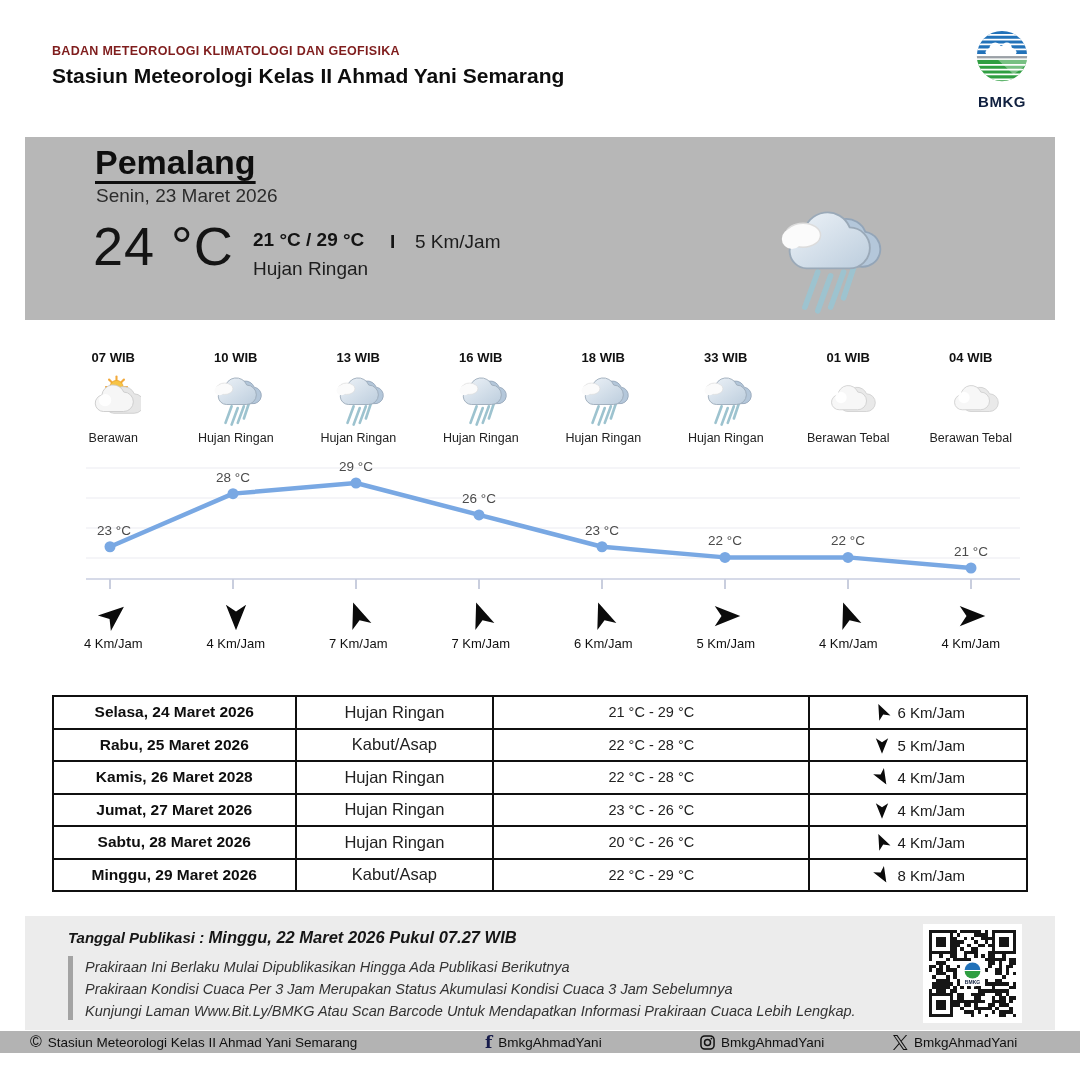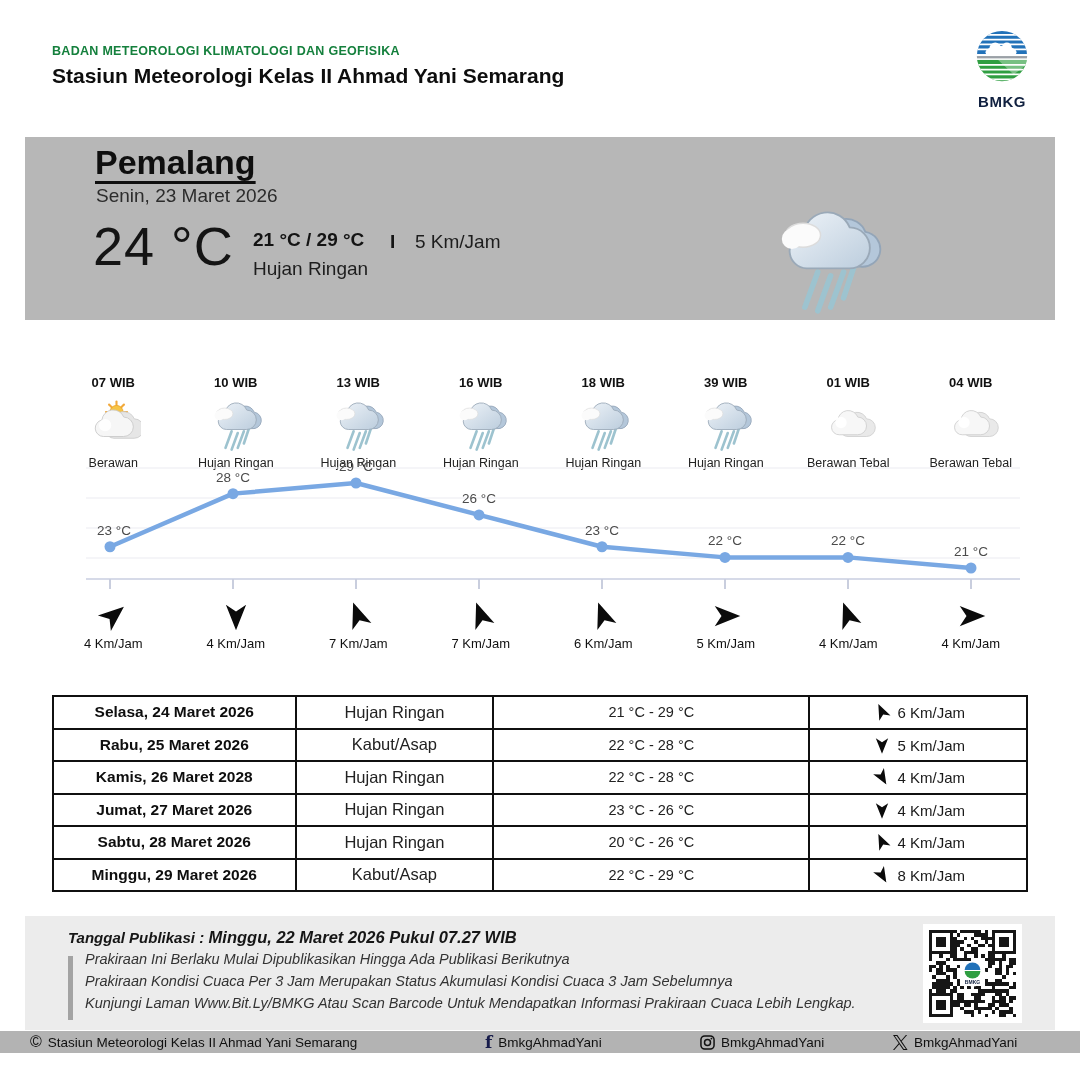--- a/index.html
+++ b/index.html
@@ -3,40 +3,40 @@
 <meta charset="utf-8">
 <style>
   * { margin:0; padding:0; box-sizing:border-box; }
   html,body { background:#fff; }
   #page {
     position:relative; width:1080px; height:1080px; background:#ffffff;
     font-family:"Liberation Sans", sans-serif; color:#1c1c1c; overflow:hidden;
   }
   
   .header { position:absolute; left:52px; top:44px; }
-  .agency { font-size:12.5px; font-weight:700; letter-spacing:.3px; color:#15803d; }
+  .agency { font-size:12.5px; font-weight:700; letter-spacing:.3px; color:#7f1d1d; }
   .station { font-size:21px; font-weight:700; margin-top:6px; color:#0d0d0d; }
   .logo-wrap { position:absolute; left:952px; top:28px; width:100px; text-align:center; }
   .logo-wrap .logo-label { font-size:15px; font-weight:700; color:#10203f; margin-top:1px; letter-spacing:.5px; }
   
   .hero { position:absolute; left:25px; top:137px; width:1030px; height:183px; background:#b7b7b7; }
   .city { position:absolute; left:70px; top:6px; font-size:34px; font-weight:700; color:#0f0f0f;
           text-decoration:underline; text-decoration-thickness:3px; text-underline-offset:7px; }
   .hero-date { position:absolute; left:71px; top:48px; font-size:19px; color:#2c2c2c; }
   .big-temp { position:absolute; left:68px; top:78px; font-size:54px; font-weight:500; color:#141414; letter-spacing:1px; }
   .range-block { position:absolute; left:228px; top:92px; }
   .range { font-size:19px; font-weight:700; color:#141414; }
   .cond { font-size:19px; color:#1d1d1d; margin-top:7px; }
   .divider { position:absolute; left:365px; top:94px; font-size:19px; font-weight:700; color:#141414; }
   .hero-wind { position:absolute; left:390px; top:94px; font-size:19px; color:#1d1d1d; }
   .hero-icon { position:absolute; left:738px; top:65px; width:128px; height:118px; }
   
   .hourly { position:absolute; left:52px; top:350px; width:980px; display:flex; }
   .h-cell { width:122.5px; text-align:center; }
-  .h-time { font-size:13px; font-weight:700; color:#111;margin-top:25px; }
+  .h-time { font-size:13px; font-weight:700; color:#111; }
   .h-icon { width:56px; height:56px; margin:8px auto 2px; display:block; }
   .h-cond { font-size:12.5px; color:#222; }
   
   #temp-chart { position:absolute; left:58px; top:455px; }
   
   .windrow { position:absolute; left:52px; top:598px; width:980px; display:flex; }
   .w-cell { width:122.5px; text-align:center; }
   .dart { width:36px; height:36px; display:block; margin:0 auto; }
   .w-speed { font-size:13px; color:#111; margin-top:2px; }
   
@@ -47,21 +47,21 @@
   .td-temp  { width:317px; font-size:14.5px; color:#222; }
   .td-wind  { width:218px; font-size:15px; color:#1a1a1a; }
   .td-wind .dart { width:22px; height:22px; display:inline-block; vertical-align:middle; margin-right:4px; }
   .td-wind span { vertical-align:middle; }
   
   .footer { position:absolute; left:25px; top:916px; width:1030px; height:114px; background:#ececec; }
   .pub-line { position:absolute; left:43px; top:12px; font-style:italic; color:#161616; }
   .pub-label { font-size:15px; font-weight:700; }
   .pub-value { font-size:16.5px; font-weight:700; }
   .accent-bar { position:absolute; left:43px; top:40px; width:5px; height:64px; background:#a3a3a3; }
-  .notes { position:absolute; left:60px; top:32px; font-style:italic; font-size:14.5px; color:#333; line-height:22px; }
+  .notes { position:absolute; left:60px; top:40px; font-style:italic; font-size:14.5px; color:#333; line-height:22px; }
   .qr-box { position:absolute; left:898px; top:8px; width:99px; height:99px; background:#fff; padding:6px; }
   #qr-grid { position:relative; width:87px; height:87px; display:grid;
              grid-template-columns:repeat(25,1fr); grid-template-rows:repeat(25,1fr); }
   #qr-grid .m { background:#161616; }
   .qr-logo { position:absolute; left:50%; top:50%; transform:translate(-50%,-50%); width:25px; height:25px;
              background:#fff; border-radius:50%; display:flex; flex-direction:column; align-items:center; justify-content:center; }
   .qr-circle { width:16px; height:16px; border-radius:50%;
                background:linear-gradient(to bottom,#2272b9 0 45%,#ffffff 45% 55%,#2f9e41 55% 100%); }
   .qr-logo .t { font-size:5px; font-weight:700; color:#10203f; }
   
@@ -207,21 +207,21 @@
       <div class="h-cond">Hujan Ringan</div>
     </div>
     <div class="h-cell">
       <div class="h-time">18 WIB</div>
       <svg class="h-icon" viewBox="0 0 64 64">
           <use href="#icon-hujan-ringan"></use>
         </svg>
       <div class="h-cond">Hujan Ringan</div>
     </div>
     <div class="h-cell">
-      <div class="h-time">39 WIB</div>
+      <div class="h-time">33 WIB</div>
       <svg class="h-icon" viewBox="0 0 64 64">
           <use href="#icon-hujan-ringan"></use>
         </svg>
       <div class="h-cond">Hujan Ringan</div>
     </div>
     <div class="h-cell">
       <div class="h-time">01 WIB</div>
       <svg class="h-icon" viewBox="0 0 64 64">
           <use href="#icon-berawan-tebal"></use>
         </svg>

